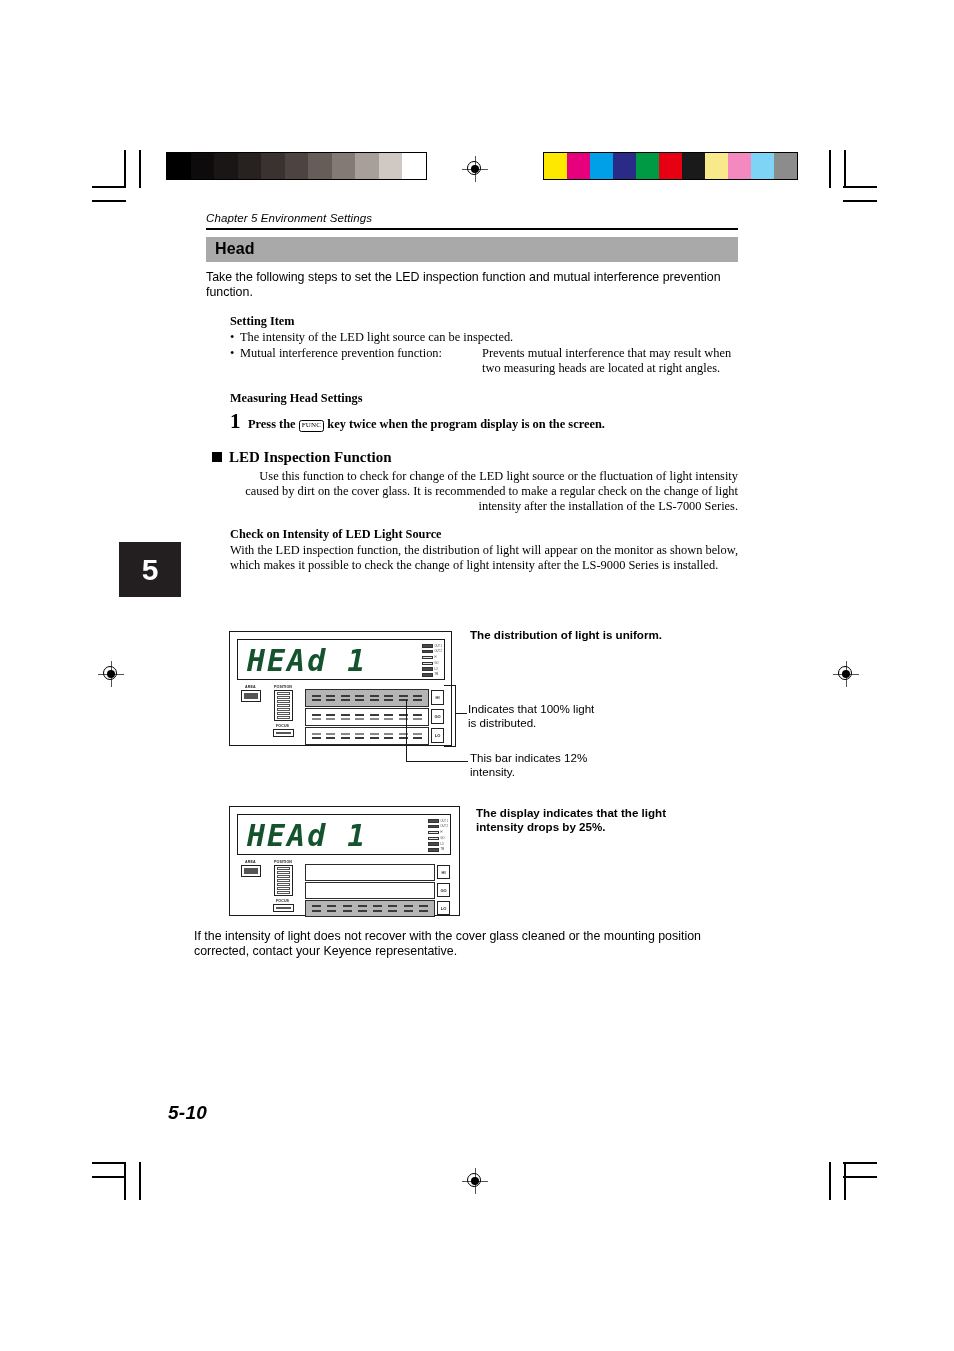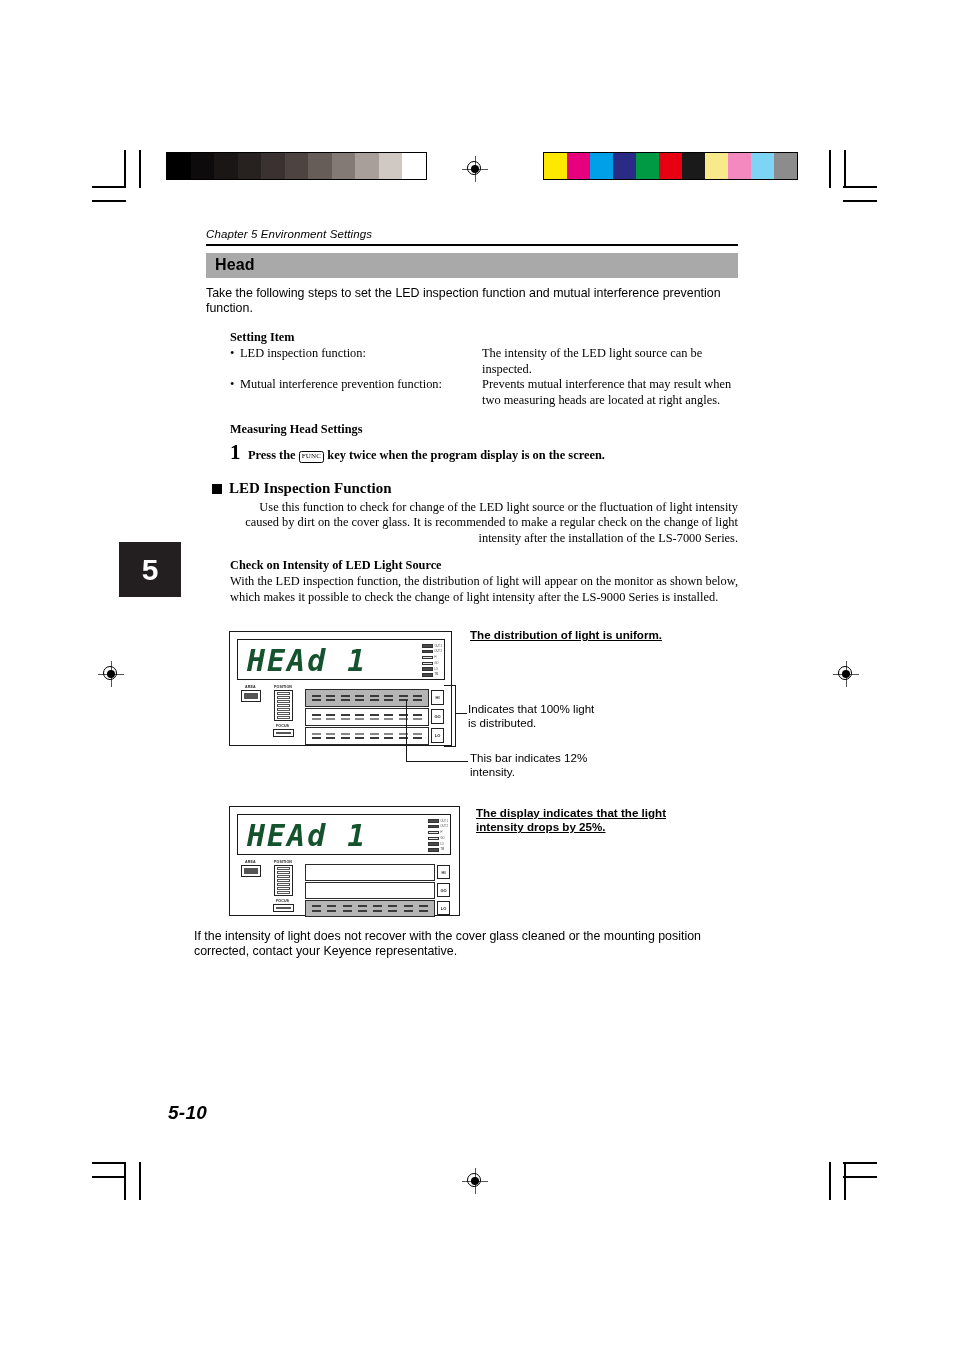--- a/index.html
+++ b/index.html
@@ -47,21 +47,21 @@
     color: #ffffff;
     display: flex;
     align-items: center;
     justify-content: center;
     font-size: 30px;
     font-weight: bold;
     font-family: "Liberation Sans", sans-serif;
   }
 
   
-  .content { position: absolute; left: 206px; top: 228px; width: 532px; }
+  .content { position: absolute; left: 206px; top: 212px; width: 532px; }
 
   .running-head {
     font-style: italic;
     font-size: 11.5px;
     letter-spacing: .1px;
     padding-bottom: 4px;
   }
   .rule { height: 1.6px; background: #000; margin-bottom: 7px; }
 
   .section-band {
@@ -193,21 +193,21 @@
     font-weight: bold;
     color: #222;
   }
 
   
   .callout {
     position: absolute;
     font-size: 11.6px;
     line-height: 14.4px;
   }
-  .callout.bold { font-weight: bold; text-decoration: underline; }
+  .callout.bold { font-weight: bold; }
   .leader { position: absolute; background: #1a1a1a; }
 
   .pagenum {
     position: absolute;
     font-size: 19px;
     font-weight: bold;
     font-style: italic;
     letter-spacing: .3px;
   }
 </style>
@@ -299,21 +299,20 @@
     <span class="t">Head</span>
   </div>
 
   <p class="body" style="margin-top:8px;">Take the following steps to set the LED inspection function and mutual interference prevention function.</p>
 
   <div class="indent">
     <h4 class="sub">Setting Item</h4>
 
     <div class="defrow">
       <span class="bullet">•</span>
-      <span class="term">LED inspection function:</span>
       <span class="desc">The intensity of the LED light source can be inspected.</span>
     </div>
 
     <div class="defrow">
       <span class="bullet">•</span>
       <span class="term">Mutual interference prevention function:</span>
       <span class="desc">Prevents mutual interference that may result when two measuring heads are located at right angles.</span>
     </div>
 
     <h4 class="sub">Measuring Head Settings</h4>

